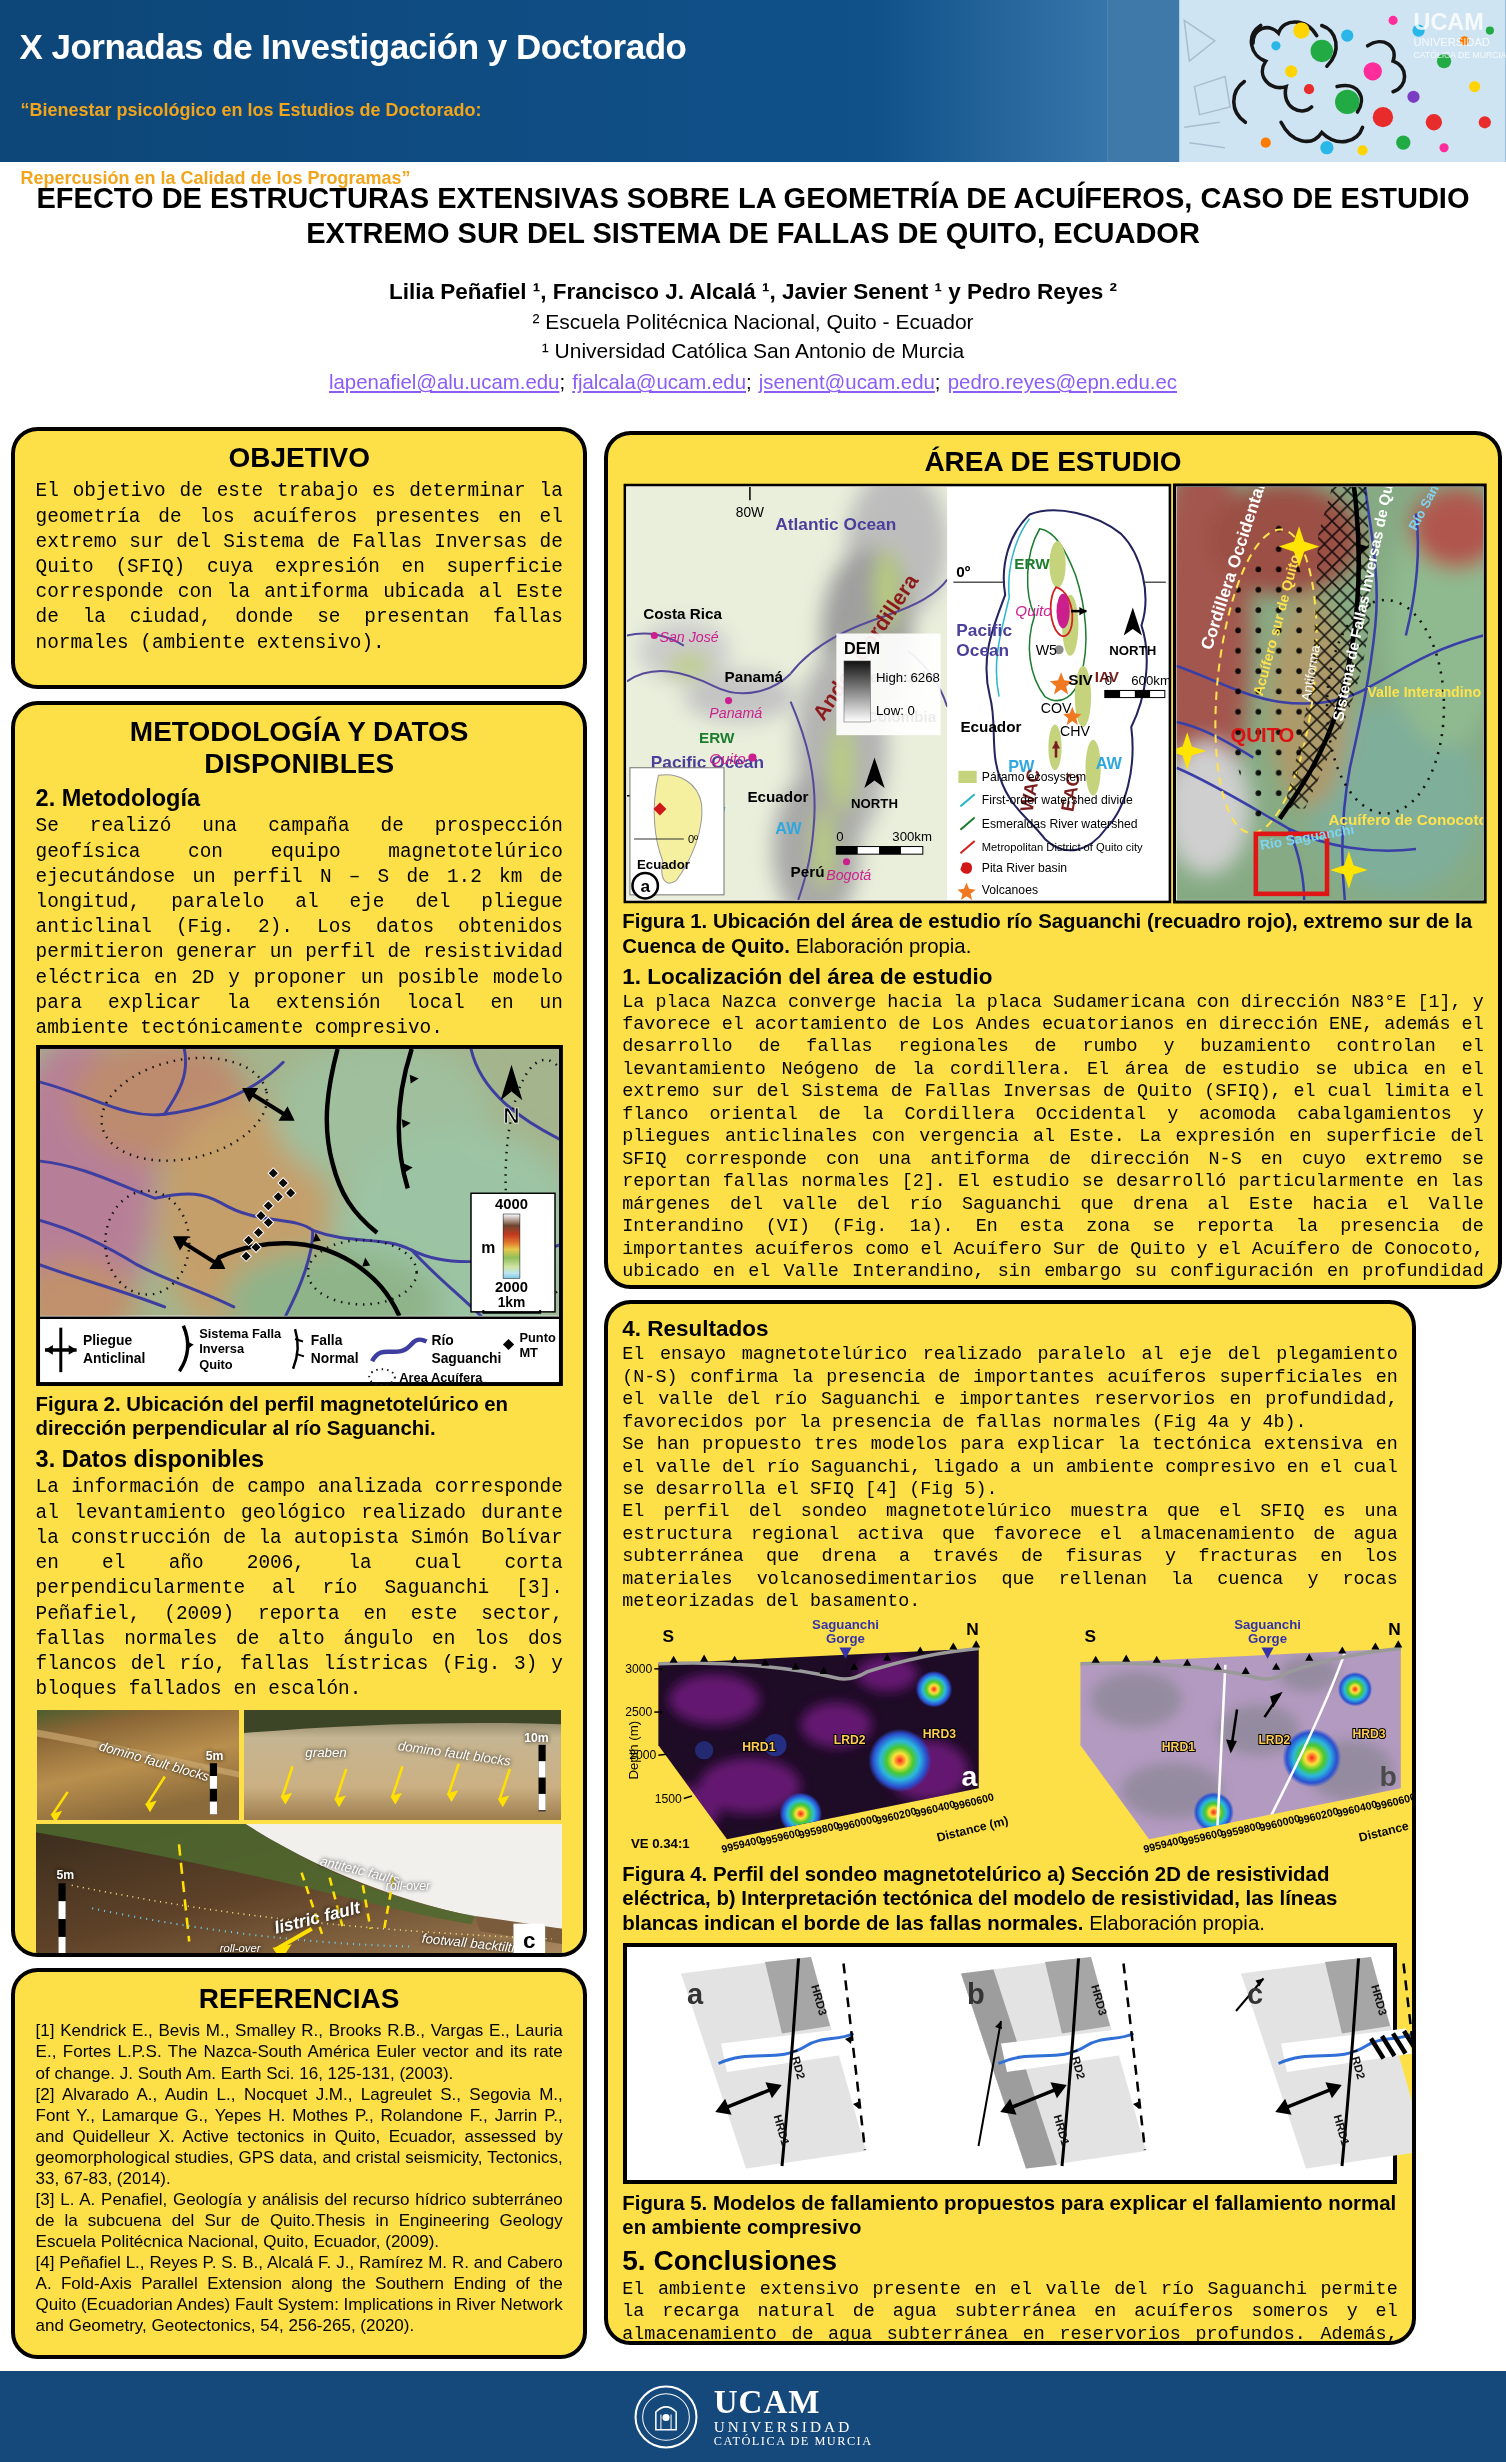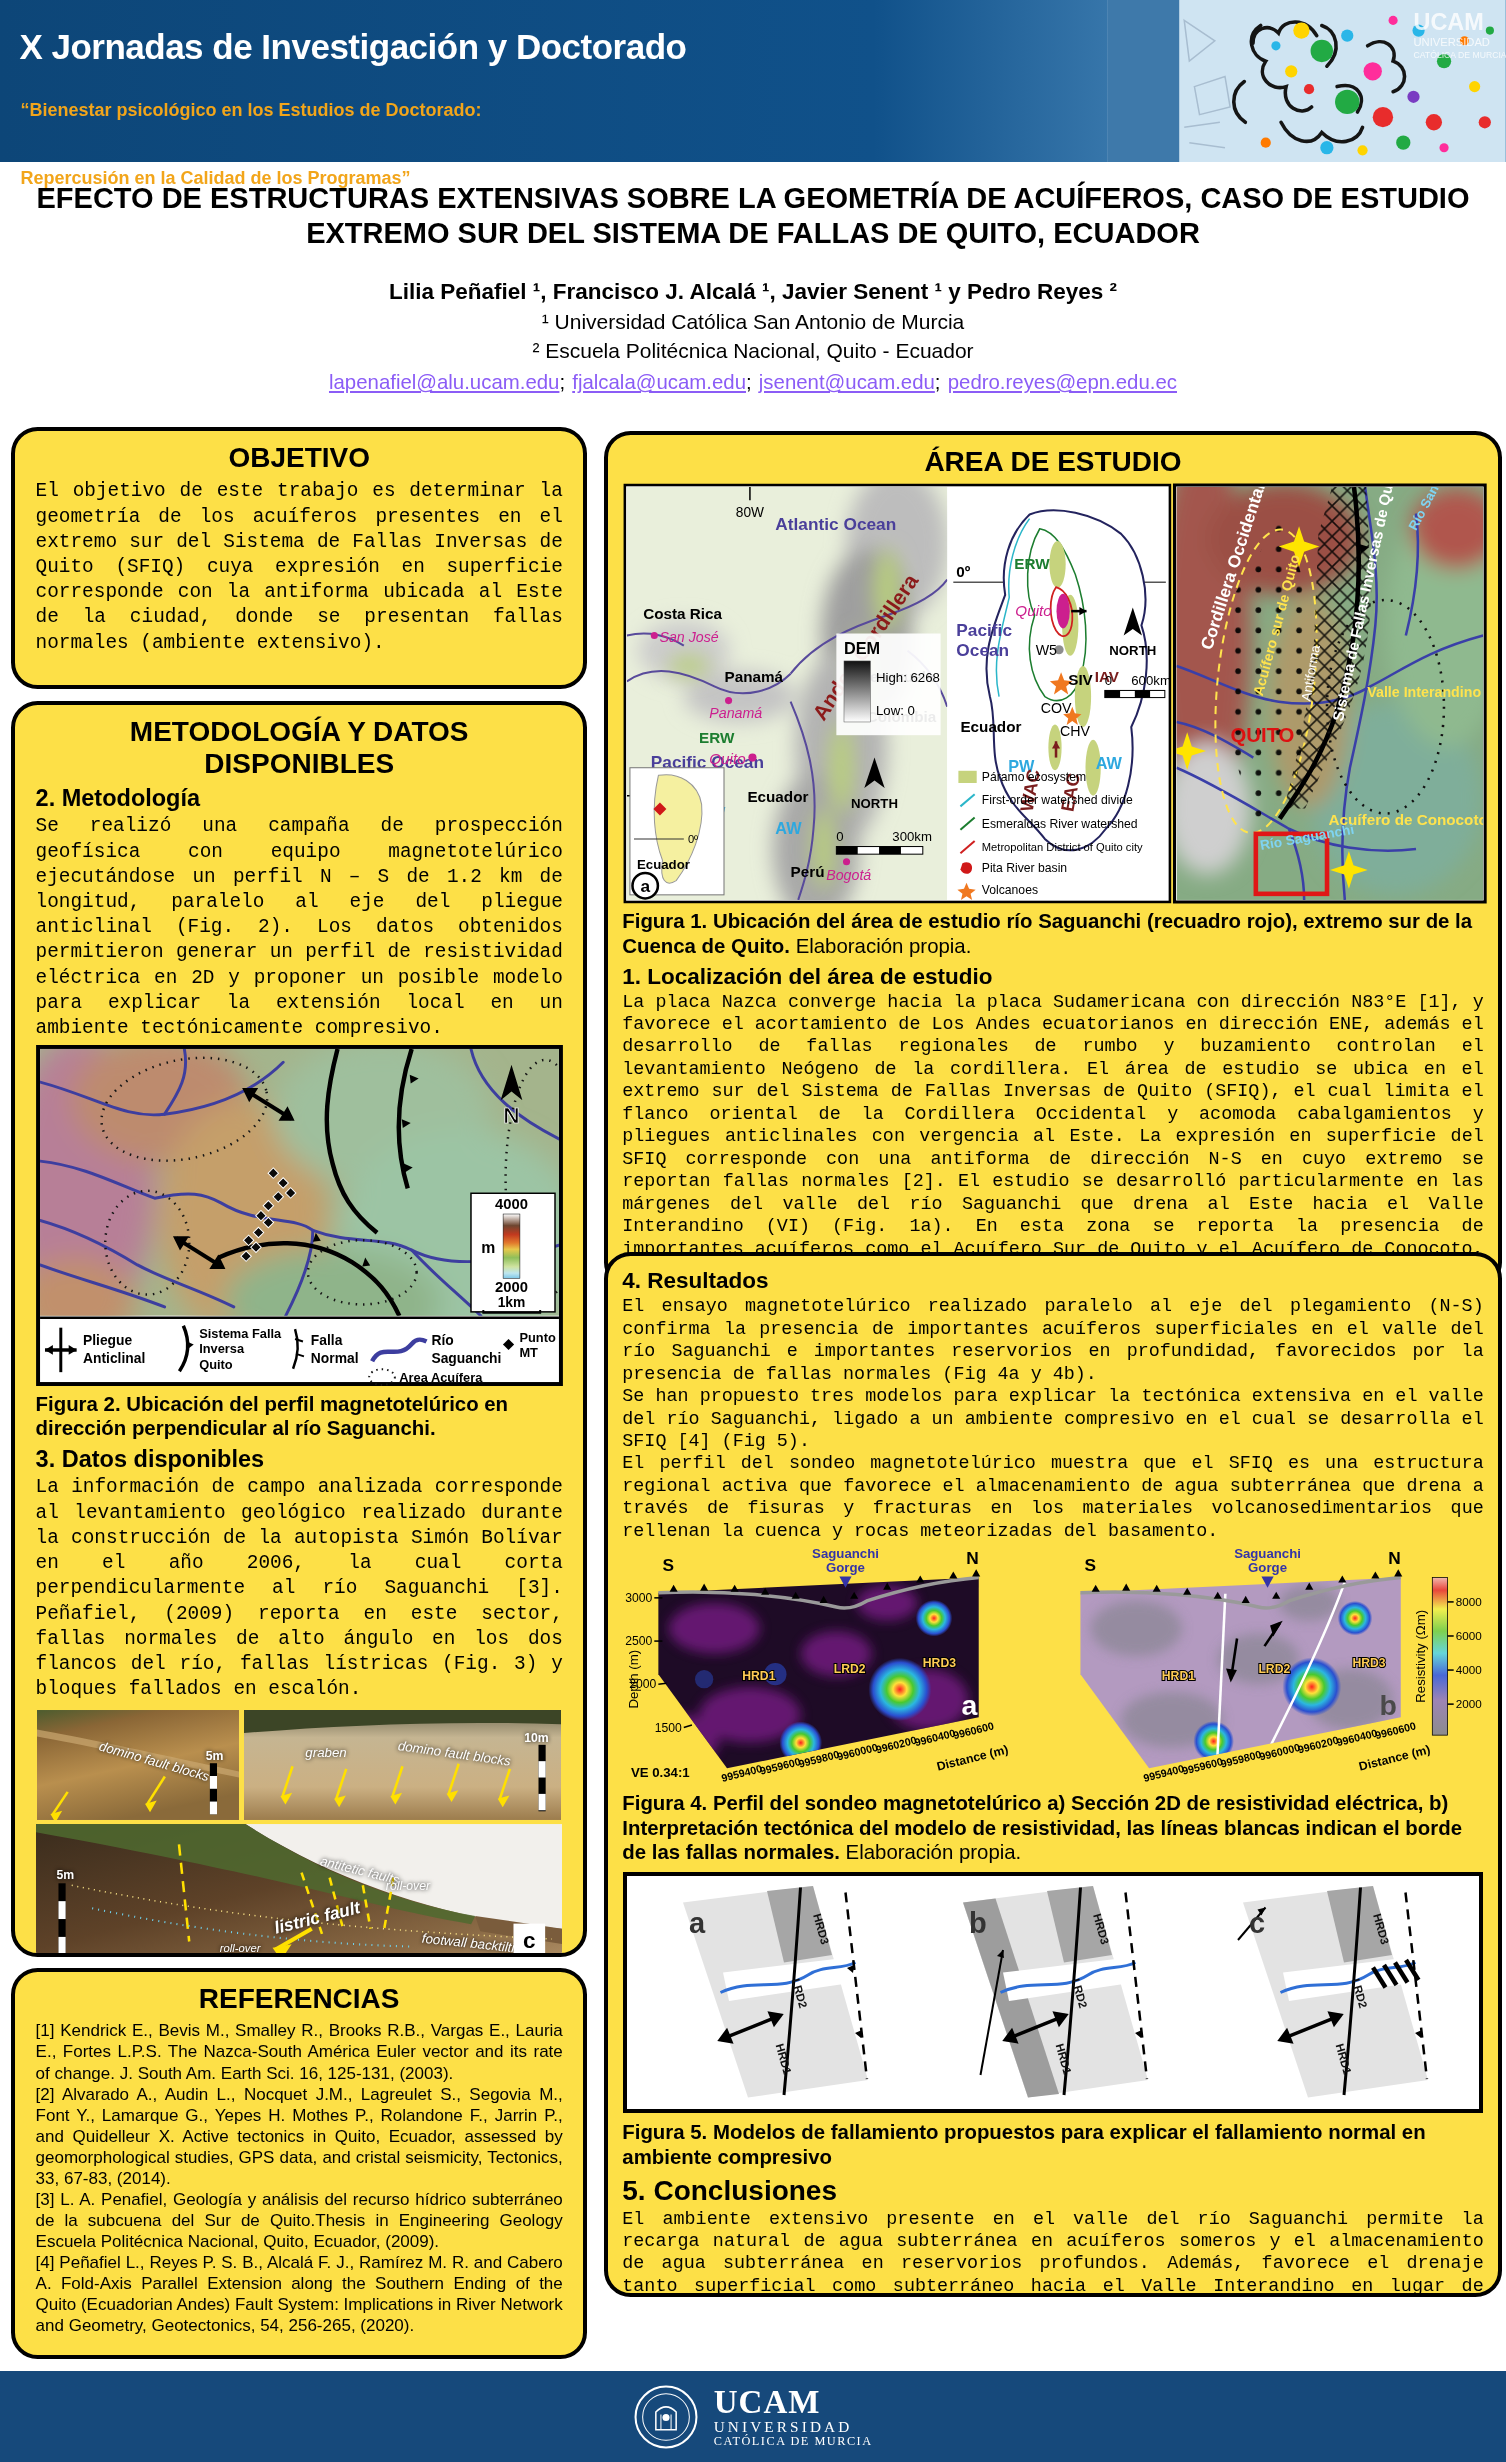--- a/index.html
+++ b/index.html
@@ -105,22 +105,22 @@
           <text x="600" y="90" font-size="22" font-family="Liberation Serif,serif">UNIVERSIDAD</text>
           <text x="600" y="114" font-size="17" font-family="Liberation Serif,serif">CATÓLICA DE MURCIA</text>
         </g>
       </svg>
     </div>
   </div>
 
   <div id="tblock">
     <div id="main-title">EFECTO DE ESTRUCTURAS EXTENSIVAS SOBRE LA GEOMETRÍA DE ACUÍFEROS, CASO DE ESTUDIO EXTREMO SUR DEL SISTEMA DE FALLAS DE QUITO, ECUADOR</div>
     <div class="authors">Lilia Peñafiel ¹, Francisco J. Alcalá ¹, Javier Senent ¹ y Pedro Reyes ²</div>
+    <div class="affil">² Escuela Politécnica Nacional, Quito - Ecuador</div>
     <div class="affil">¹ Universidad Católica San Antonio de Murcia</div>
-    <div class="affil">² Escuela Politécnica Nacional, Quito - Ecuador</div>
     <div class="emails">
       <a href="#">lapenafiel@alu.ucam.edu</a><span class="sep">;</span><a href="#">fjalcala@ucam.edu</a><span class="sep">;</span><a href="#">jsenent@ucam.edu</a><span class="sep">;</span><a href="#">pedro.reyes@epn.edu.ec</a>
     </div>
   </div>
 
   <div class="box pad-l" style="left:11.2px;top:427px;width:576px;height:262px;">
     <div class="h-box">OBJETIVO</div>
     <div class="body-l jus">El objetivo de este trabajo es determinar la geometría de los acuíferos presentes en el extremo sur del Sistema de Fallas Inversas de Quito (SFIQ) cuya expresión en superficie corresponde con la antiforma ubicada al Este de la ciudad, donde se presentan fallas normales (ambiente extensivo).</div>
   </div>
 
@@ -617,21 +617,21 @@
           <text x="1560" y="95" font-size="26" font-weight="bold" fill="#7fd4f2" transform="rotate(-62 1560 95)">Río San Pedro</text>
           <text x="1688" y="420" font-size="28" font-weight="bold" fill="#ffe34d" text-anchor="end">Valle Interandino</text>
         </g>
       </svg>
       <figcaption class="cap-r"><b>Figura 1. Ubicación del área de estudio río Saguanchi (recuadro rojo), extremo sur de la Cuenca de Quito.</b><span> Elaboración propia.</span></figcaption>
     </figure>
     <div class="h-sub" style="font-size:22.5px;">1. Localización del área de estudio</div>
     <div class="body-r jus">La placa Nazca converge hacia la placa Sudamericana con dirección N83°E [1], y favorece el acortamiento de Los Andes ecuatorianos en dirección ENE, además el desarrollo de fallas regionales de rumbo y buzamiento controlan el levantamiento Neógeno de la cordillera. El área de estudio se ubica en el extremo sur del Sistema de Fallas Inversas de Quito (SFIQ), el cual limita el flanco oriental de la Cordillera Occidental y acomoda cabalgamientos y pliegues anticlinales con vergencia al Este. La expresión en superficie del SFIQ corresponde con una antiforma de dirección N-S en cuyo extremo se reportan fallas normales [2]. El estudio se desarrolló particularmente en las márgenes del valle del río Saguanchi que drena al Este hacia el Valle Interandino (VI) (Fig. 1a). En esta zona se reporta la presencia de importantes acuíferos como el Acuífero Sur de Quito y el Acuífero de Conocoto, ubicado en el Valle Interandino, sin embargo su configuración en profundidad es poco conocida.</div>
   </div>
 
-  <div class="box pad-r" style="left:604px;top:1252px;width:898px;height:1045px;">
+  <div class="box pad-r" style="left:604px;top:1300px;width:812px;height:1045px;">
     <div class="h-sub" style="font-size:22.5px;">4. Resultados</div>
     <div class="body-r jus">El ensayo magnetotelúrico realizado paralelo al eje del plegamiento (N-S) confirma la presencia de importantes acuíferos superficiales en el valle del río Saguanchi e importantes reservorios en profundidad, favorecidos por la presencia de fallas normales (Fig 4a y 4b).</div>
     <div class="body-r jus">Se han propuesto tres modelos para explicar la tectónica extensiva en el valle del río Saguanchi, ligado a un ambiente compresivo en el cual se desarrolla el SFIQ [4] (Fig 5).</div>
     <div class="body-r jus">El perfil del sondeo magnetotelúrico muestra que el SFIQ es una estructura regional activa que favorece el almacenamiento de agua subterránea que drena a través de fisuras y fracturas en los materiales volcanosedimentarios que rellenan la cuenca y rocas meteorizadas del basamento.</div>
 
     <figure>
       <svg class="fig-svg" width="866" height="239" viewBox="0 0 1700 470">
         <defs>
           <radialGradient id="hot">
               <stop offset="0" stop-color="#ff1f1f"></stop>

